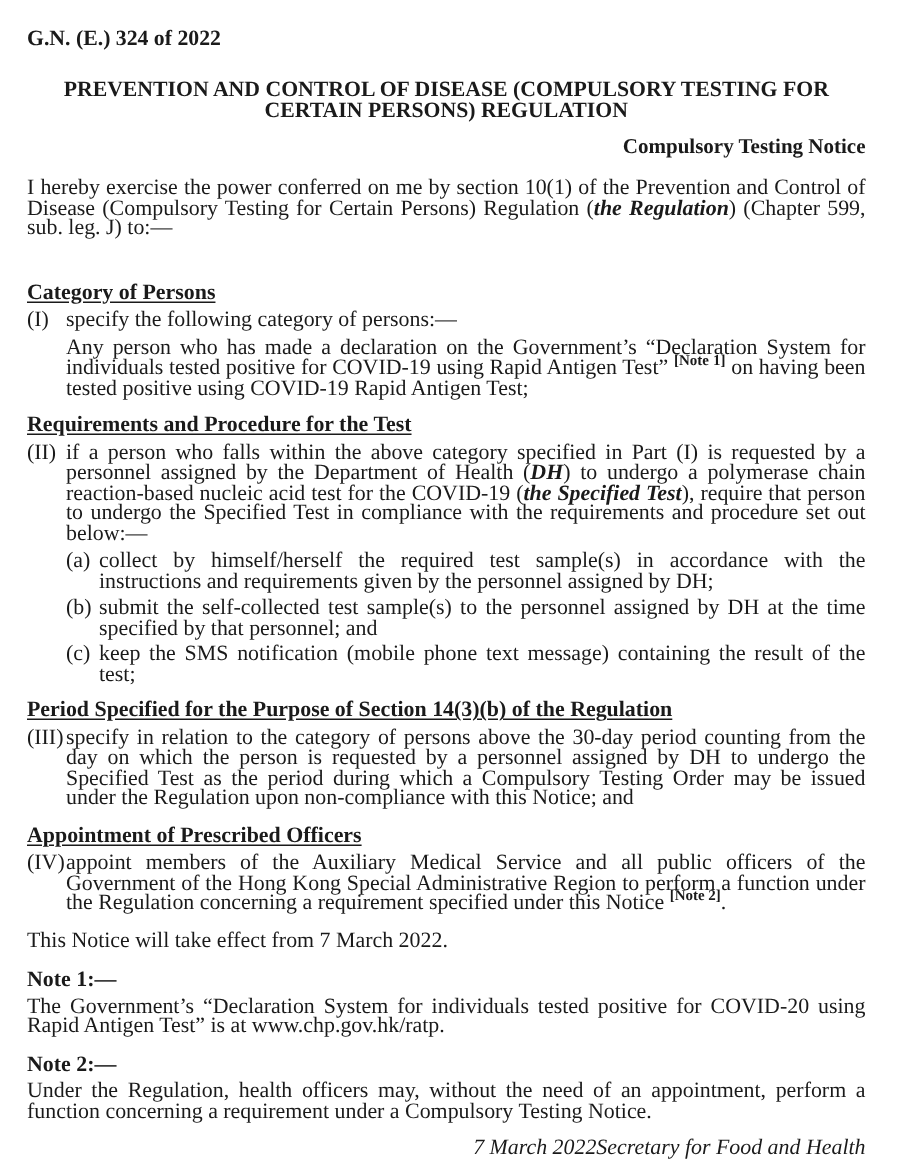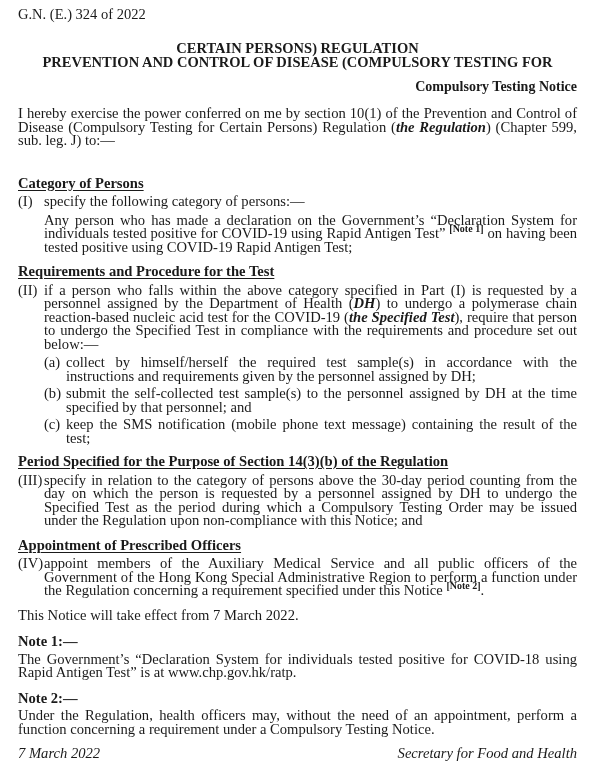--- a/index.html
+++ b/index.html
@@ -2,49 +2,49 @@
 <html><head>
 <meta charset="utf-8">
 <style>
   html, body { margin: 0; padding: 0; background: #ffffff; }
   body {
     width: 608px; height: 784px; overflow: hidden;
     font-family: "Liberation Serif", "DejaVu Serif", serif;
     color: #1a1a1a; font-size: 14.6px; line-height: 13.5px;
   }
   .page { position: relative; padding: 8px 31px 0 18px; }
-  .gn { font-weight: normal; font-size: 14.5px; margin: 0 0 19px 0; }
+  .gn { font-weight: bold; font-size: 14.5px; margin: 12px 0 19px 0; }
   .title { font-weight: bold; text-align: center; font-size: 14.5px; line-height: 14px; margin: 0 0 11px 0; }
   .subtitle { font-weight: bold; text-align: right; font-size: 14px; margin: 0 0 14px 0; }
   p { margin: 0; text-align: justify; }
   .intro { margin-bottom: 29px; }
   .heading { font-weight: bold; text-decoration: underline; text-underline-offset: 2px; margin: 0 0 5px 0; }
   .item { display: flex; margin-bottom: 5px; }
   .item .num { flex: 0 0 26px; }
   .item .txt { flex: 1; text-align: justify; }
   .sub { padding-left: 26px; margin-bottom: 5px; text-align: justify; }
   .subitem { display: flex; margin: 0 0 4px 26px; }
   .subitem .num { flex: 0 0 22px; }
   .subitem .txt { flex: 1; text-align: justify; }
   .gap { height: 6px; }
   sup.note { font-size: 10px; font-weight: bold; vertical-align: 6px; line-height: 0; }
   .note-h { font-weight: bold; margin: 0 0 4px 0; }
-  .sign { display: flex; justify-content: space-between; font-style: italic; margin-top: 11px; }
+  .sign { display: flex; justify-content: flex-end; font-style: italic; margin-top: 11px; }
   .bi { font-weight: bold; font-style: italic; }
 </style>
 </head>
 <body>
 
 <div class="page">
 
   <div class="gn">G.N. (E.) 324 of 2022</div>
 
   <div class="title">
+    <div>PREVENTION AND CONTROL OF DISEASE (COMPULSORY TESTING FOR</div>
     <div>CERTAIN PERSONS) REGULATION</div>
-    <div>PREVENTION AND CONTROL OF DISEASE (COMPULSORY TESTING FOR</div>
   </div>
 
   <div class="subtitle">Compulsory Testing Notice</div>
 
   <p class="intro"><span>I hereby exercise the power conferred on me by section 10(1) of the Prevention and Control of Disease (Compulsory Testing for Certain Persons) Regulation (</span><span class="bi">the Regulation</span><span>) (Chapter 599, sub. leg. J) to:—</span></p>
 
   <div class="heading">Category of Persons</div>
   <div class="item">
     <span class="num">(I)</span>
     <span class="txt">specify the following category of persons:—</span>
@@ -81,21 +81,21 @@
   <div class="heading">Appointment of Prescribed Officers</div>
   <div class="item">
     <span class="num">(IV)</span>
     <span class="txt"><span>appoint members of the Auxiliary Medical Service and all public officers of the Government of the Hong Kong Special Administrative Region to perform a function under the Regulation concerning a requirement specified under this Notice</span> <sup class="note">[Note 2]</sup><span>.</span></span>
   </div>
   <div class="gap"></div>
 
   <p style="margin-bottom:13px">This Notice will take effect from 7 March 2022.</p>
 
   <div class="note-h">Note 1:—</div>
-  <p style="margin-bottom:12px">The Government’s “Declaration System for individuals tested positive for COVID-18 using Rapid Antigen Test” is at www.chp.gov.hk/ratp.</p>
+  <p style="margin-bottom:12px">The Government’s “Declaration System for individuals tested positive for COVID-20 using Rapid Antigen Test” is at www.chp.gov.hk/ratp.</p>
 
   <div class="note-h">Note 2:—</div>
   <p>Under the Regulation, health officers may, without the need of an appointment, perform a function concerning a requirement under a Compulsory Testing Notice.</p>
 
   <div class="sign">
     <span>7 March 2022</span>
     <span>Secretary for Food and Health</span>
   </div>
 
 </div>

